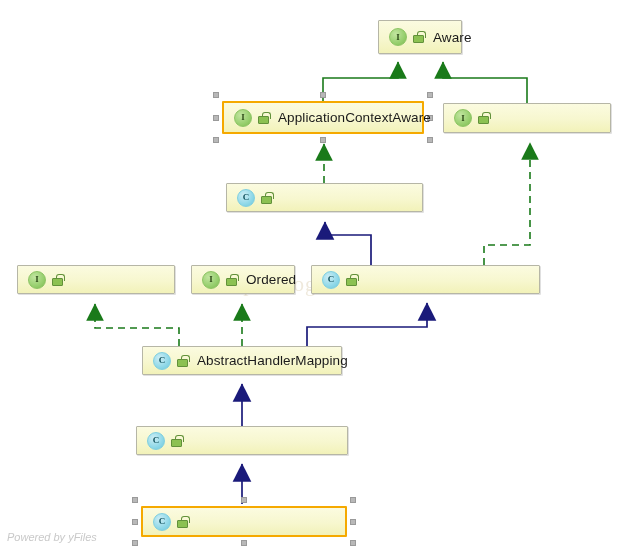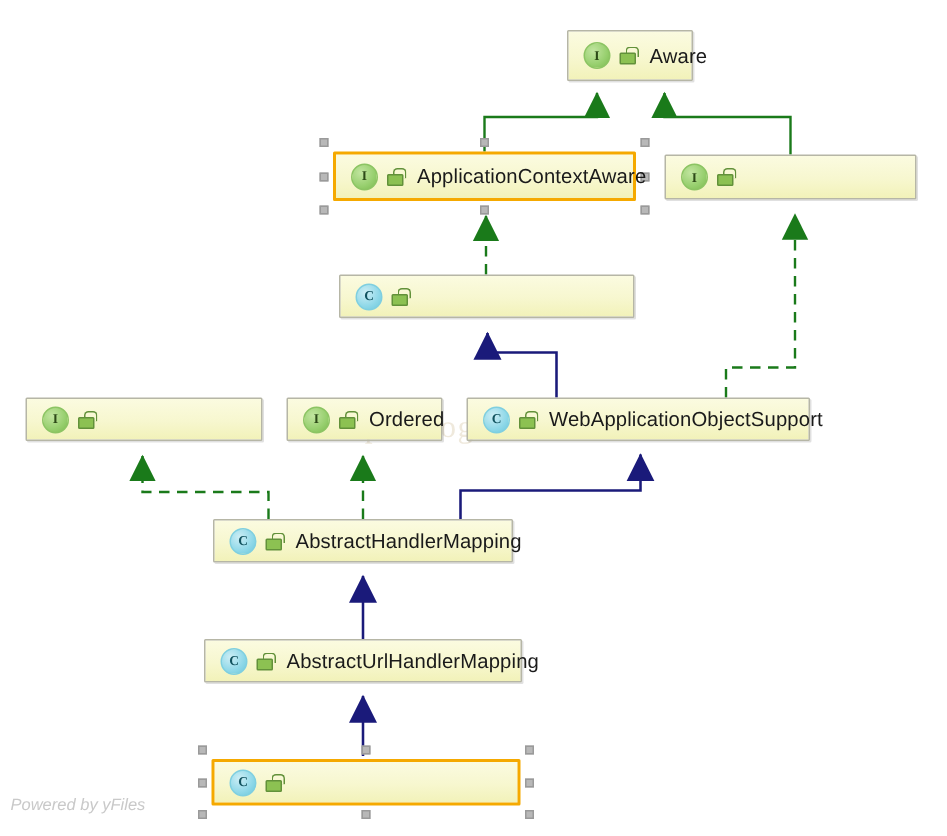--- a/index.html
+++ b/index.html
@@ -209,37 +209,35 @@
           <span class="lk-body"></span>
         </span>
         <span class="label">Ordered</span>
       </div>
       <div class="node" style="left: 311px; top: 265px; width: 229px; height: 29px;">
         <span class="ico-type cls">C</span>
         <span class="ico-vis">
           <span class="lk-shackle"></span>
           <span class="lk-body"></span>
         </span>
-        <span class="label">WebApplicationObjectSupport</span>
       </div>
       <div class="node" style="left: 142px; top: 346px; width: 200px; height: 29px;">
         <span class="ico-type cls">C</span>
         <span class="ico-vis">
           <span class="lk-shackle"></span>
           <span class="lk-body"></span>
         </span>
         <span class="label">AbstractHandlerMapping</span>
       </div>
       <div class="node" style="left: 136px; top: 426px; width: 212px; height: 29px;">
         <span class="ico-type cls">C</span>
         <span class="ico-vis">
           <span class="lk-shackle"></span>
           <span class="lk-body"></span>
         </span>
-        <span class="label">AbstractUrlHandlerMapping</span>
       </div>
       <div class="node selected" style="left: 141px; top: 506px; width: 206px; height: 31px;">
         <span class="ico-type cls">C</span>
         <span class="ico-vis">
           <span class="lk-shackle"></span>
           <span class="lk-body"></span>
         </span>
       </div>
       <div class="handle" style="left: 132px; top: 497px;"></div>
       <div class="handle" style="left: 241px; top: 497px;"></div>

